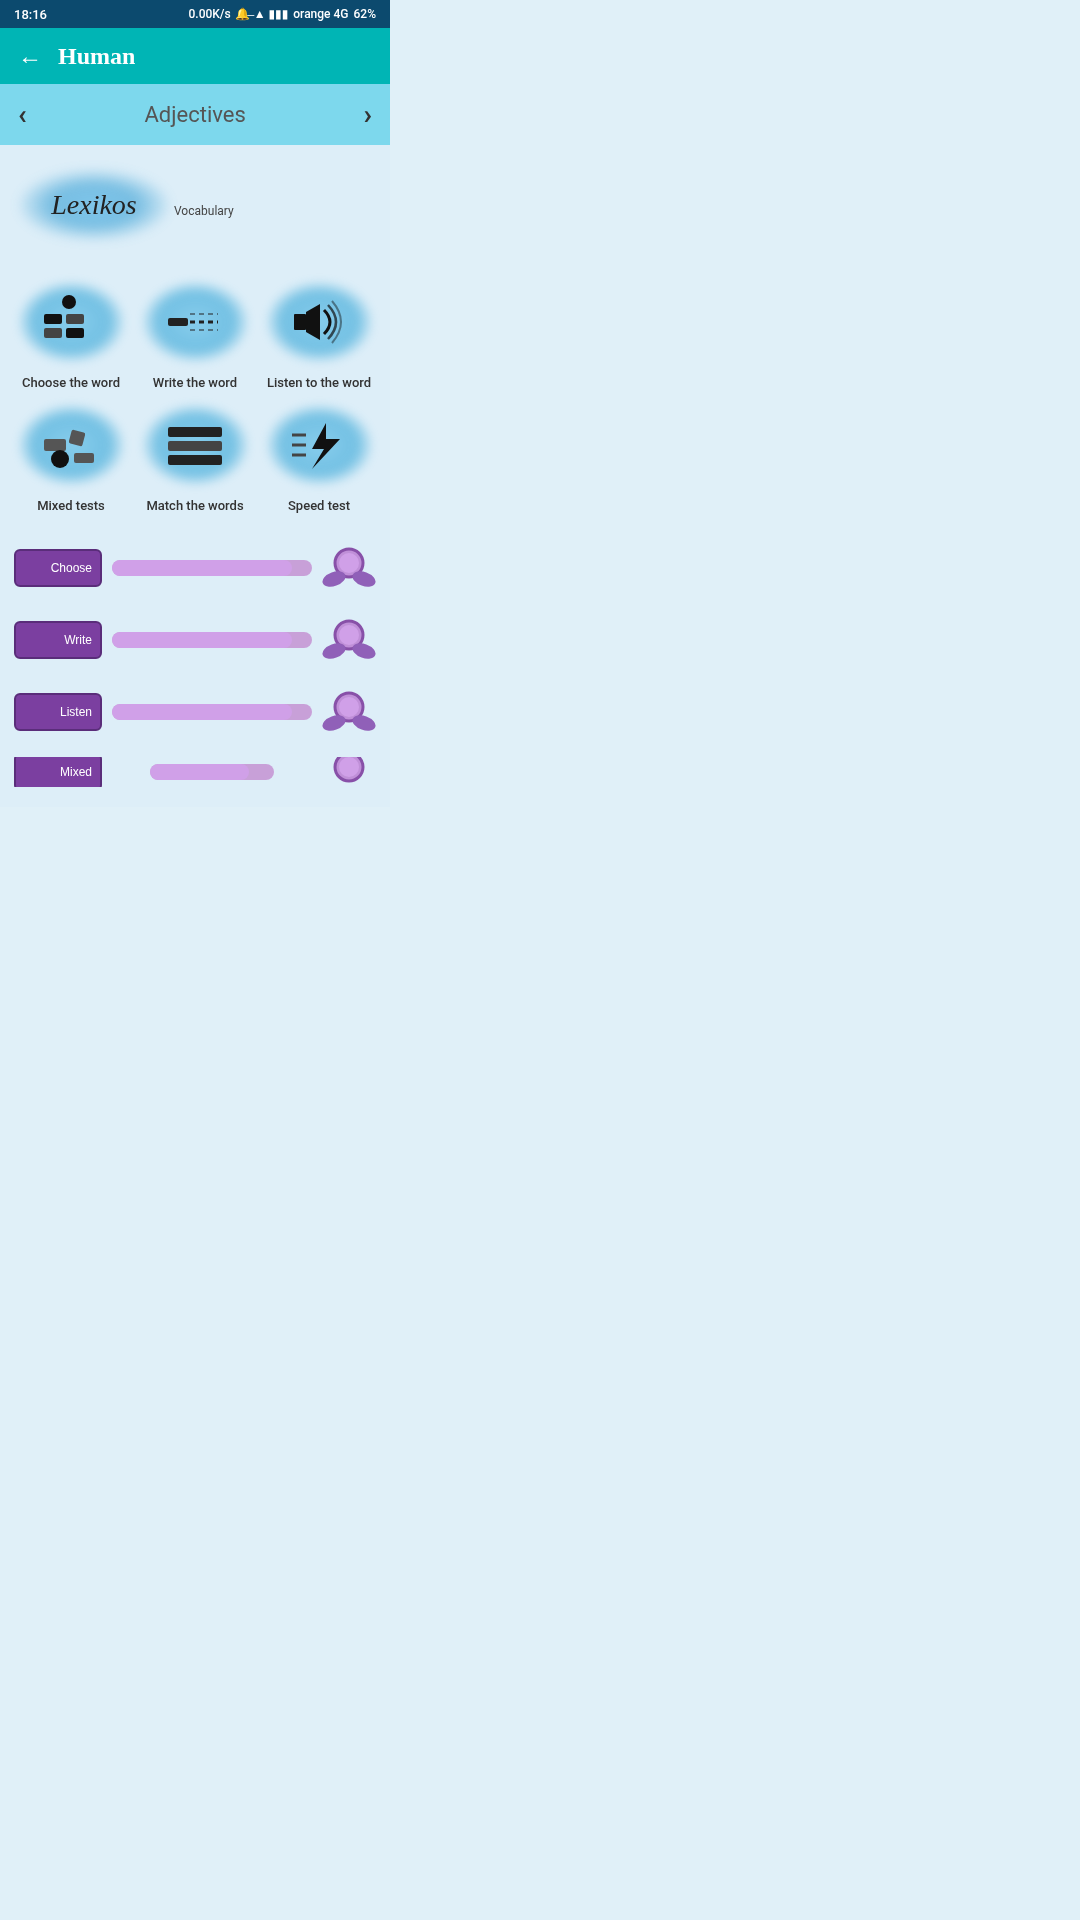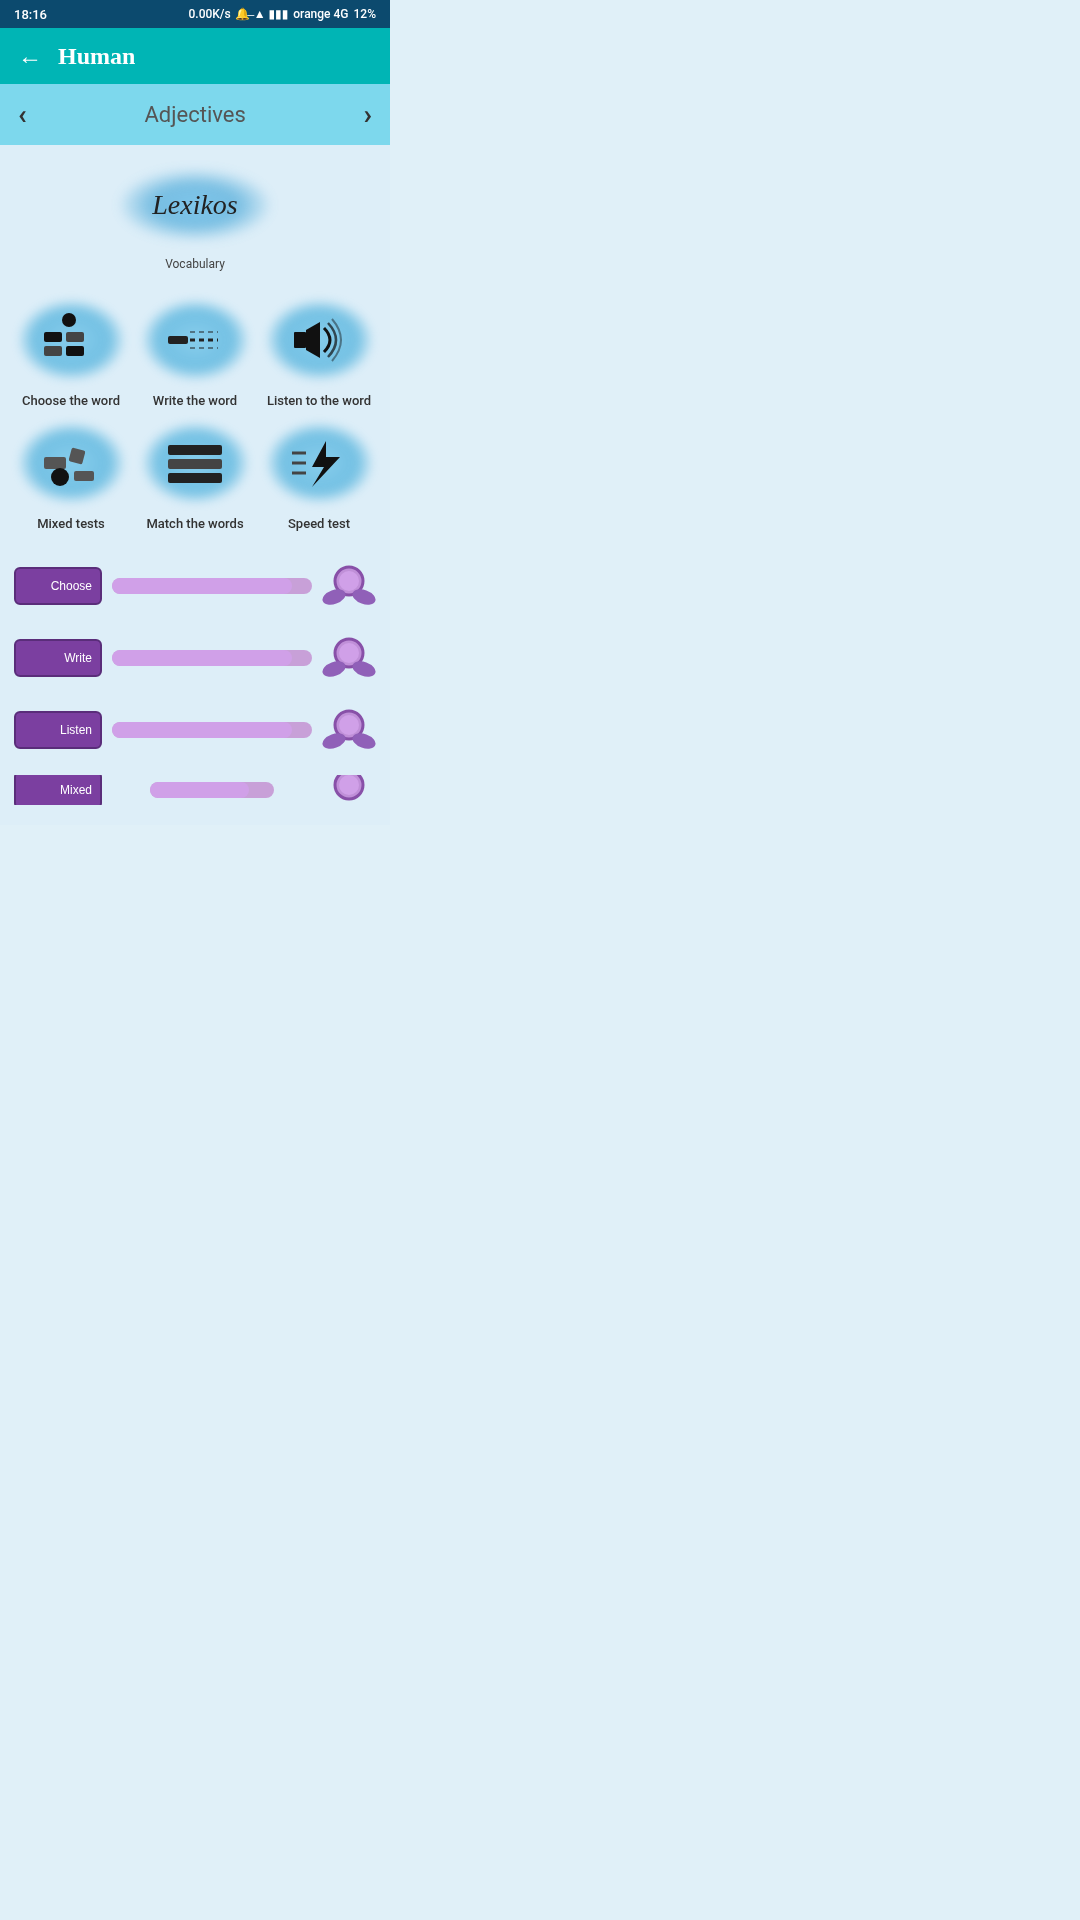--- a/index.html
+++ b/index.html
@@ -75,21 +75,21 @@
 
     
     .main {
       background: #ddeef8;
       padding: 20px 14px;
     }
 
     
     .vocab-section {
       display: flex;
-      flex-direction: column;
+      flex-direction: row;
       align-items: center;
       margin-bottom: 24px;
     }
     .lexikos-logo {
       position: relative;
       width: 160px;
       height: 80px;
       display: flex;
       align-items: center;
       justify-content: center;
@@ -206,21 +206,21 @@
   </style>
 </head>
 <body>
 
 <div class="status-bar">
   <span>18:16</span>
   <div class="status-right">
     <span>0.00K/s</span>
     <span>🔔̶ ▲ ▮▮▮</span>
     <span>orange 4G</span>
-    <span>12%</span>
+    <span>62%</span>
   </div>
 </div>
 
 <div class="header">
   <span class="header-back">←</span>
   <span class="header-title">Human</span>
 </div>
 
 <div class="category-nav">
   <span class="nav-arrow">‹</span>

